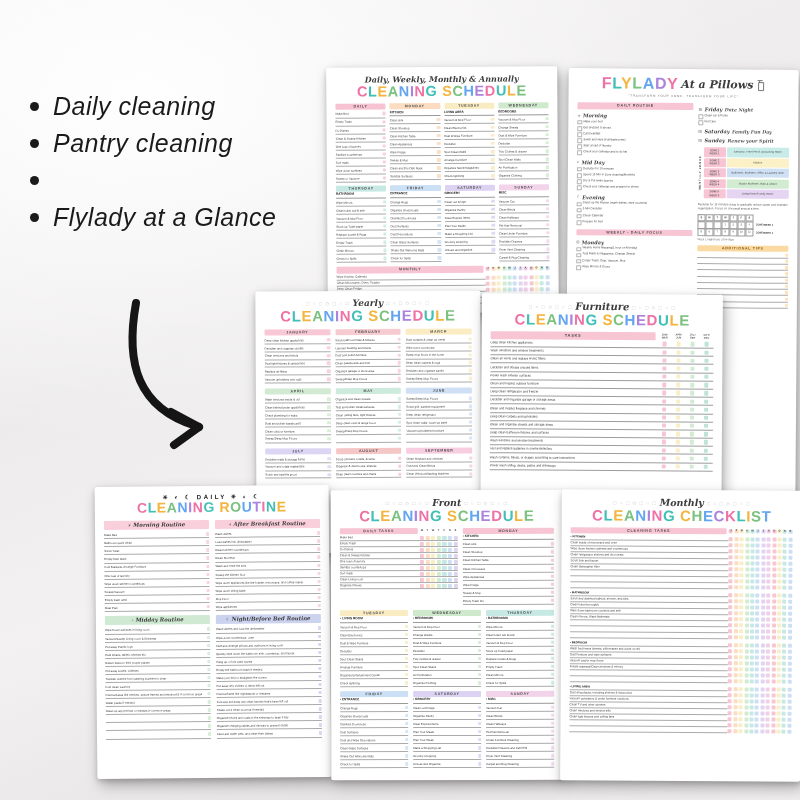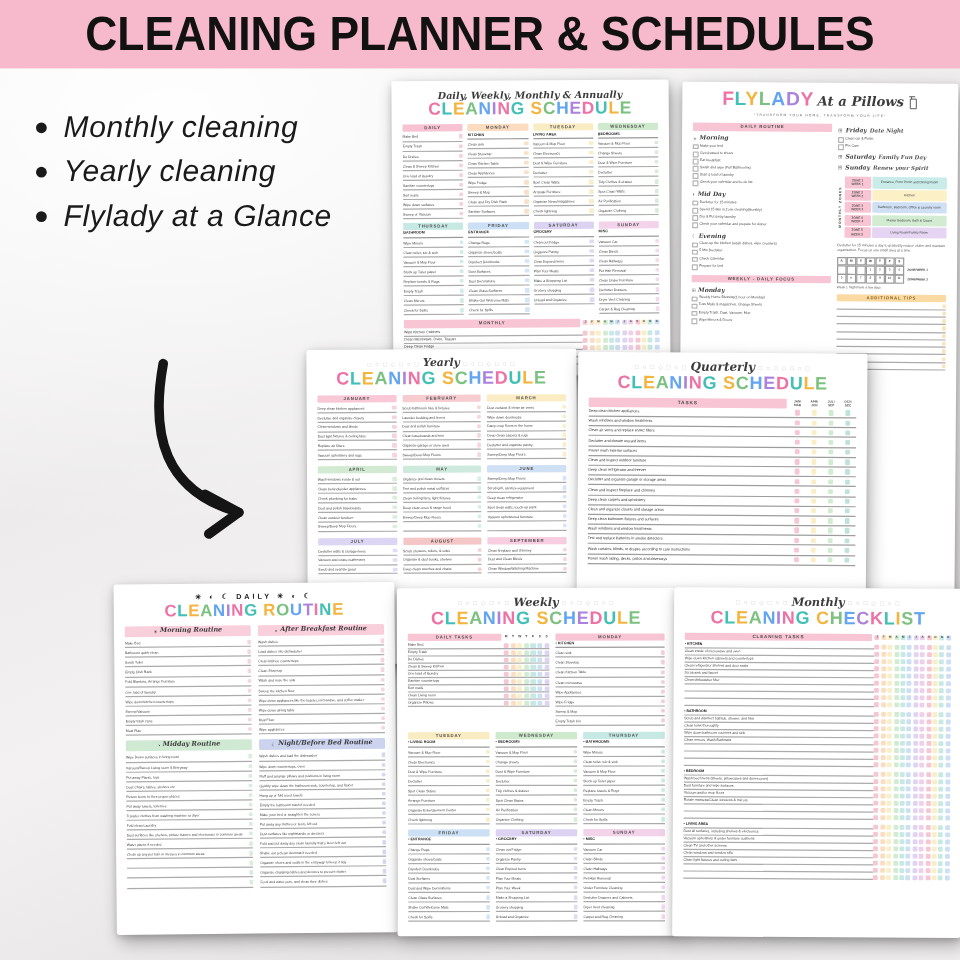--- a/index.html
+++ b/index.html
@@ -128,33 +128,33 @@
   .chrow{display:flex;align-items:flex-end}
   .chrow .lbl{flex:1 1 auto;font-size:2.9px;line-height:3.3px;color:#3a3a3a;border-bottom:.5px solid #ababab;padding:1px 2px .6px 0;min-height:3.4px}
   .chrow .lbl.sect{font-weight:700;color:#111}
   .chsp{height:2.2px}
 </style>
 </head>
 <body>
 
 <div id="stage">
 
-  <div id="banner" style="background: rgb(247, 185, 204);">
-    <h1>CLEANING PLANNER &amp; SCHEDULES</h1>
-  </div>
 
   <div id="features">
 
-      <div class="feat">
+  <div class="feat">
       <span class="dot"></span>
-      <span class="ftxt">Monthly cleaning</span>
+      <span class="ftxt">Daily cleaning</span>
     </div>
       <div class="feat">
       <span class="dot"></span>
-      <span class="ftxt">Yearly cleaning</span>
+      <span class="ftxt">Pantry cleaning</span>
+    </div>
+      <div class="feat">
+      <span class="dot"></span>
     </div>
       <div class="feat">
       <span class="dot"></span>
       <span class="ftxt">Flylady at a Glance</span>
     </div>
     </div>
 
   <svg id="arrow" width="135" height="158" viewBox="0 0 135 158">
     <path d="M36,7 C25,68 38,112 96,130" fill="none" stroke="#151515" stroke-width="8" stroke-linecap="round"></path>
     <path d="M99,131 L71,116" fill="none" stroke="#151515" stroke-width="8" stroke-linecap="round"></path>
@@ -1280,21 +1280,21 @@
             </div>
         </section>
         </div>
     </div>
   </div>
 
   <div class="page" id="p-quarterly">
     <div class="inner">
       <div class="titleRow">
         <span class="deco">□ ○ □ ◇ □ ○ □</span>
-        <span class="scriptT">Quarterly</span>
+        <span class="scriptT">Furniture</span>
         <span class="deco">□ ○ □ ◇ □ ○ □</span>
       </div>
       <div class="bigT"><span style="color:#ee72a5">C</span><span style="color:#40c0b7">L</span><span style="color:#f4b53f">E</span><span style="color:#7cc180">A</span><span style="color:#63a5f0">N</span><span style="color:#ab82dc">I</span><span style="color:#ee72a5">N</span><span style="color:#40c0b7">G</span><span>&nbsp;</span><span style="color:#f4b53f">S</span><span style="color:#7cc180">C</span><span style="color:#63a5f0">H</span><span style="color:#ab82dc">E</span><span style="color:#ee72a5">D</span><span style="color:#40c0b7">U</span><span style="color:#f4b53f">L</span><span style="color:#7cc180">E</span></div>
       <div class="qhead">
         <div class="hbar">TASKS</div>
         <span class="qcells">
 
         <span class="qcell">
               <span class="qlab">JAN/
 MAR</span>
@@ -1842,21 +1842,21 @@
             </div>
         </section>
         </div>
     </div>
   </div>
 
   <div class="page" id="p-weekly">
     <div class="inner">
       <div class="titleRow">
         <span class="deco">□ ○ □ ◇ □ ○ □</span>
-        <span class="scriptT">Weekly</span>
+        <span class="scriptT">Front</span>
         <span class="deco">□ ○ □ ◇ □ ○ □</span>
       </div>
       <div class="bigT"><span style="color:#ee72a5">C</span><span style="color:#40c0b7">L</span><span style="color:#f4b53f">E</span><span style="color:#7cc180">A</span><span style="color:#63a5f0">N</span><span style="color:#ab82dc">I</span><span style="color:#ee72a5">N</span><span style="color:#40c0b7">G</span><span>&nbsp;</span><span style="color:#f4b53f">S</span><span style="color:#7cc180">C</span><span style="color:#63a5f0">H</span><span style="color:#ab82dc">E</span><span style="color:#ee72a5">D</span><span style="color:#40c0b7">U</span><span style="color:#f4b53f">L</span><span style="color:#7cc180">E</span></div>
       <div class="wtop">
         <div class="wdaily">
           <div class="wdhead">
             <div class="hbar">DAILY TASKS</div>
             <span class="wcells">
 
             <span class="wcell">

